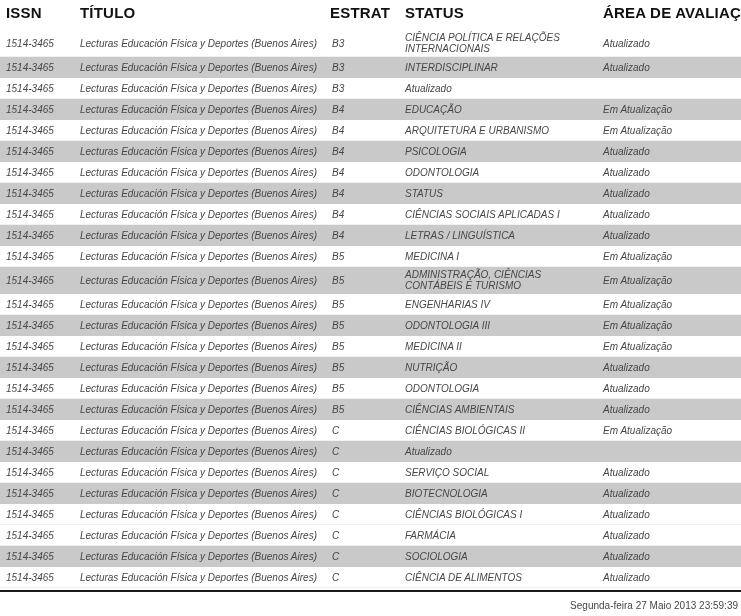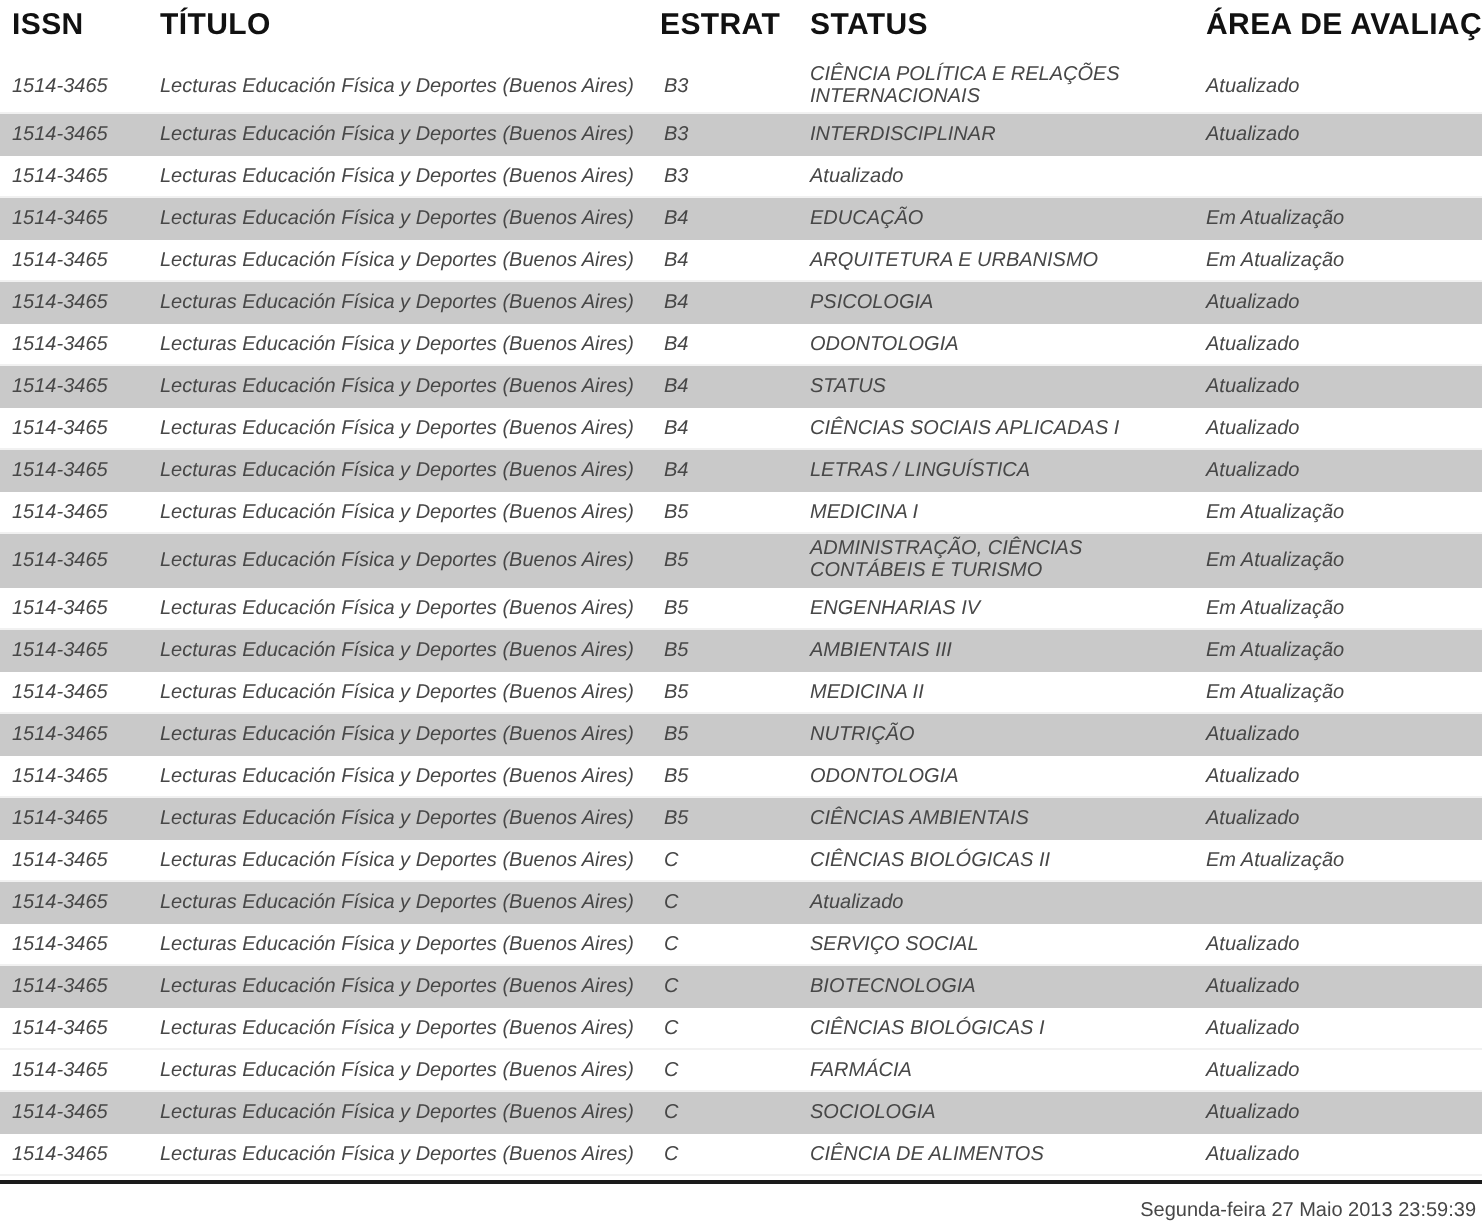--- a/index.html
+++ b/index.html
@@ -165,21 +165,21 @@
         <div class="td col-issn">1514-3465</div>
         <div class="td col-titulo">Lecturas Educación Física y Deportes (Buenos Aires)</div>
         <div class="td col-estrato">B5</div>
         <div class="td col-area">ENGENHARIAS IV</div>
         <div class="td col-status">Em Atualização</div>
       </div>
       <div class="tr shaded">
         <div class="td col-issn">1514-3465</div>
         <div class="td col-titulo">Lecturas Educación Física y Deportes (Buenos Aires)</div>
         <div class="td col-estrato">B5</div>
-        <div class="td col-area">AMBIENTAIS III</div>
+        <div class="td col-area">ODONTOLOGIA III</div>
         <div class="td col-status">Em Atualização</div>
       </div>
       <div class="tr">
         <div class="td col-issn">1514-3465</div>
         <div class="td col-titulo">Lecturas Educación Física y Deportes (Buenos Aires)</div>
         <div class="td col-estrato">B5</div>
         <div class="td col-area">MEDICINA II</div>
         <div class="td col-status">Em Atualização</div>
       </div>
       <div class="tr shaded">

